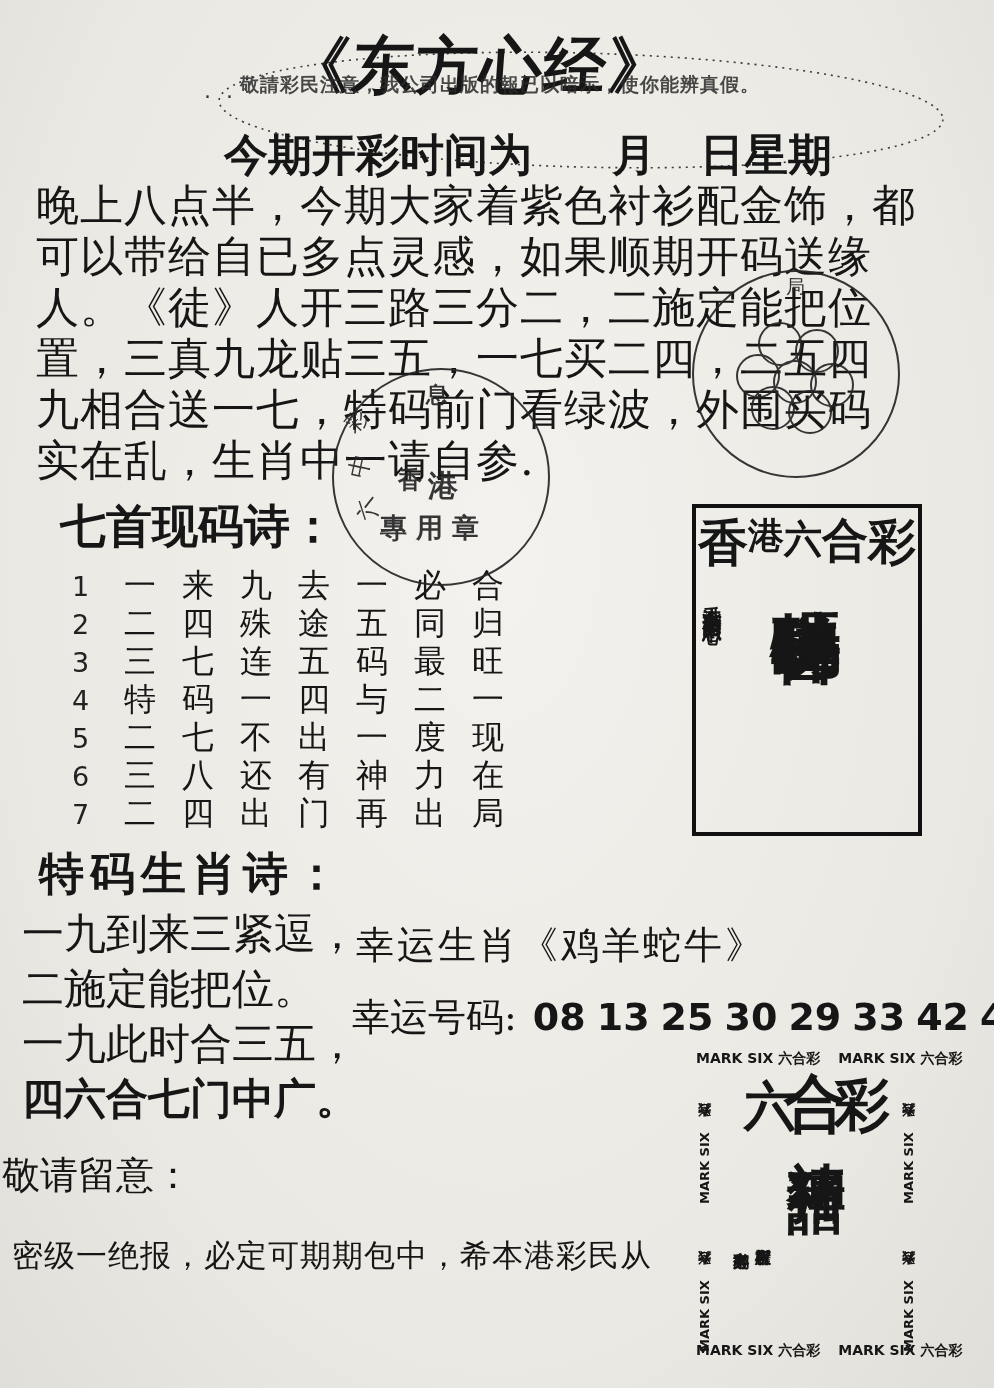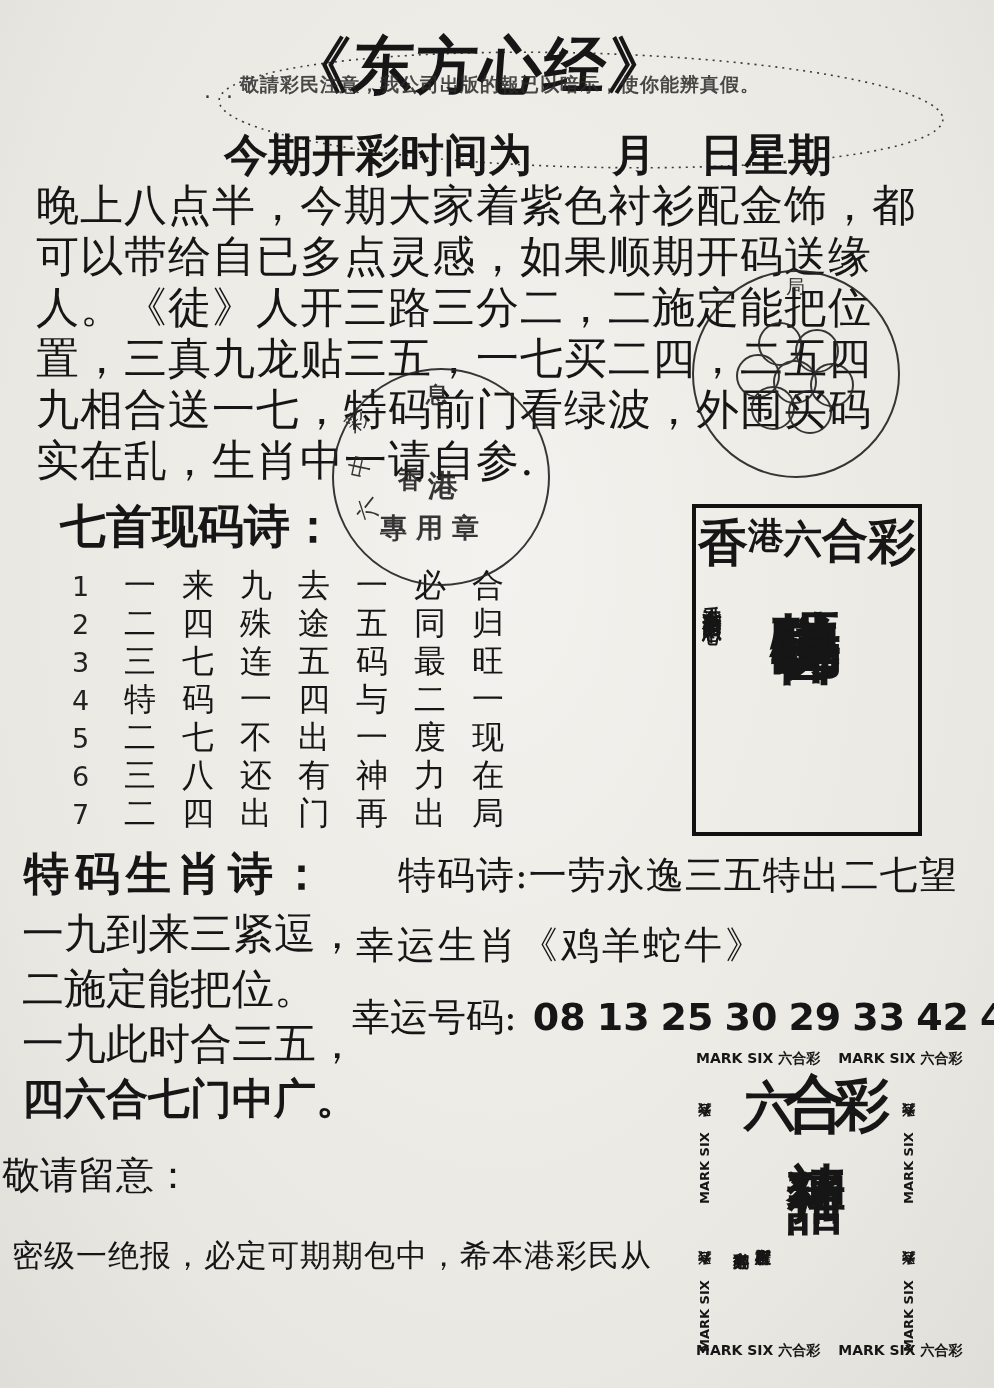--- a/index.html
+++ b/index.html
@@ -36,21 +36,21 @@
   .stamp{border:2.5px solid #262626;border-radius:50%;opacity:.92;}
   .stamp span{position:absolute;color:#262626;}
   .seal-circle{position:absolute;width:40px;height:40px;border:2.5px solid #262626;border-radius:50%;}
 
   
   .special-box{border:4px solid #111;background:transparent;}
   .box-toprow{position:absolute;left:2px;top:2px;width:218px;display:flex;justify-content:space-between;font-weight:700;}
   .vtext{writing-mode:vertical-rl;text-orientation:upright;white-space:nowrap;}
 
   
-  .sec-heading{font-size:45px;font-weight:700;white-space:nowrap;}
+  .sec-heading{font-size:45px;font-weight:700;white-space:nowrap;margin-left:15px;}
   .sec-sub{font-size:38px;white-space:nowrap;}
   .zline{font-size:42px;white-space:nowrap;}
   .lucky{font-size:38px;white-space:nowrap;}
   .numrow{display:flex;gap:11px;font-size:38px;font-family:"DejaVu Sans","Liberation Sans",sans-serif;font-weight:600;}
 
   
   .foot-h{font-size:38px;white-space:nowrap;}
   .foot-l{font-size:31px;letter-spacing:1px;white-space:nowrap;}
   .foot-bold{font-size:41px;font-weight:900;letter-spacing:2px;font-family:"DejaVu Sans","Liberation Sans",sans-serif;white-space:nowrap;}
 
@@ -148,21 +148,20 @@
       <span style="font-size:36px;transform:translateY(2px);">港</span>
       <span style="font-size:38px;transform:translateY(4px);">六</span>
       <span style="font-size:46px;">合</span>
       <span style="font-size:48px;">彩</span>
     </div>
     <div class="abs vtext serif" style="left:4px;top:82px;height:240px;font-size:19px;font-weight:700;letter-spacing:2px;">香港六合彩預測信息中心</div>
     <div class="abs vtext ms-big" style="left:64px;top:46px;height:276px;font-size:70px;letter-spacing:2px;">特碼睇喜</div>
   </div>
 
   <div class="abs sec-heading serif" style="left:24px;top:844px;letter-spacing:6px;">特码生肖诗：</div>
-  <div class="abs sec-sub serif" style="left:398px;top:850px;letter-spacing:1px;">特码诗:一劳永逸三五特出二七望</div>
 
   <div class="abs zline serif" style="left:22px;top:906px;">一九到来三紧逗，</div>
   <div class="abs zline serif" style="left:22px;top:961px;">二施定能把位。</div>
   <div class="abs zline serif" style="left:22px;top:1016px;">一九此时合三五，</div>
   <div class="abs zline serif" style="left:22px;top:1071px;font-weight:bold;">四六合七门中广。</div>
 
   <div class="abs lucky serif" style="left:356px;top:920px;letter-spacing:3px;">幸运生肖《鸡羊蛇牛》</div>
 
   <div class="abs" style="left:352px;top:992px;display:flex;align-items:baseline;">
     <span class="lucky serif" style="margin-right:16px;">幸运号码:</span>

